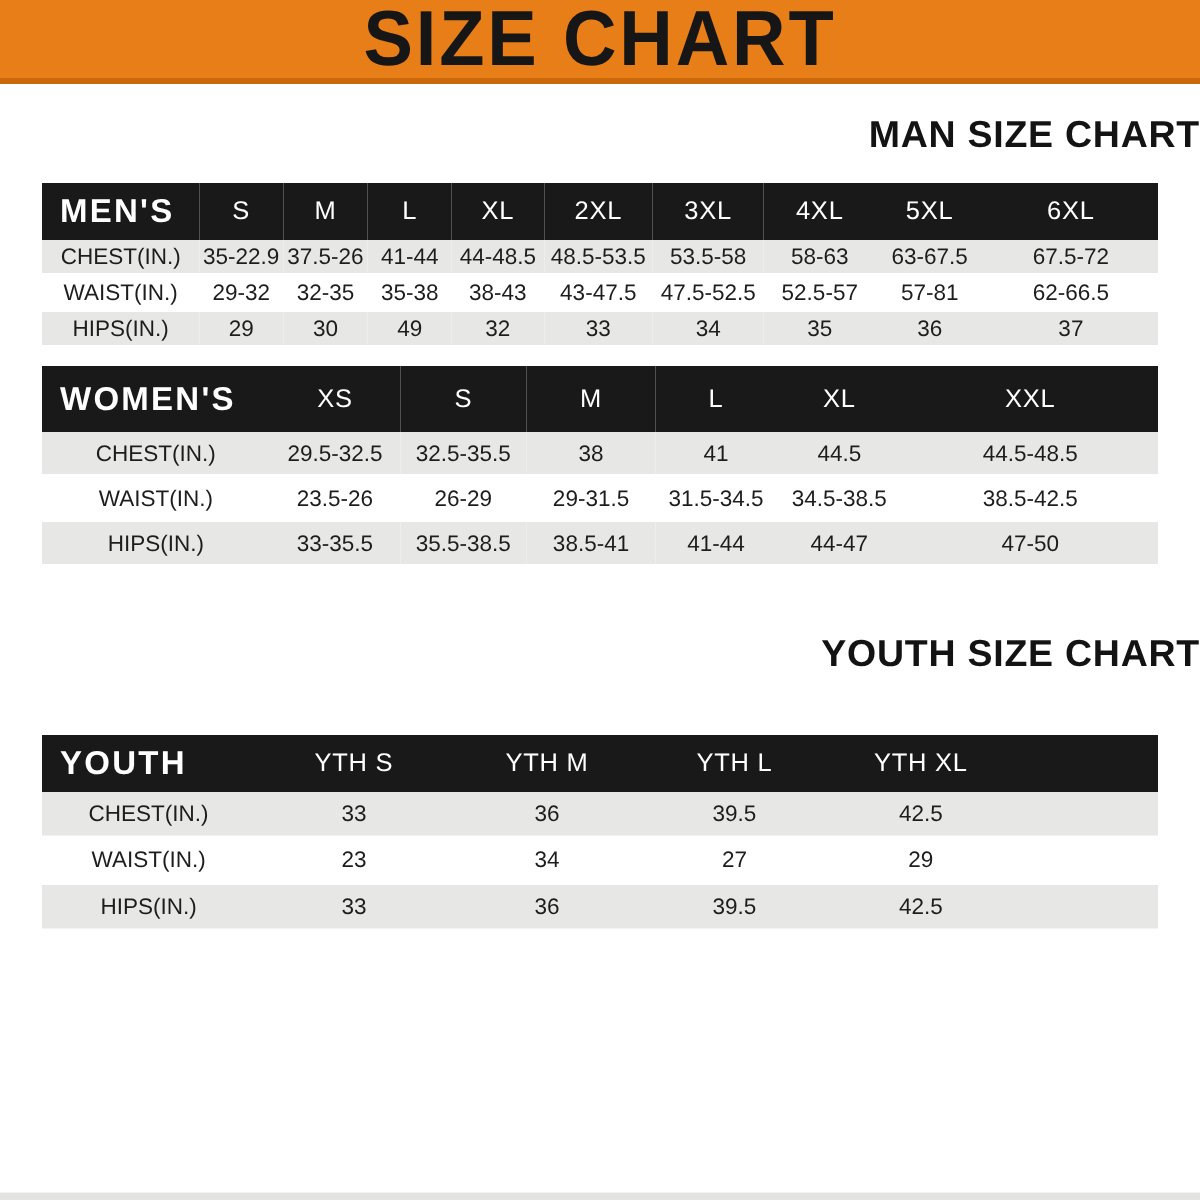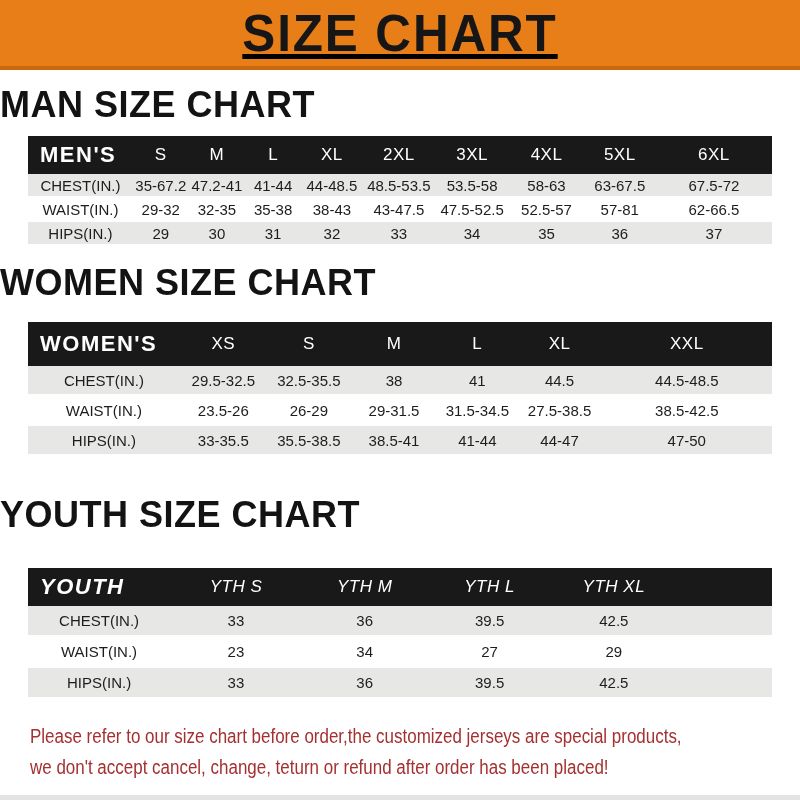--- a/index.html
+++ b/index.html
@@ -13,36 +13,36 @@
   html,body{margin:0;padding:0;}
   body{
     width:800px;height:800px;background:#ffffff;
     font-family:"Liberation Sans","DejaVu Sans",sans-serif;
     -webkit-font-smoothing:antialiased;
   }
   .page{position:relative;width:800px;height:800px;overflow:hidden;background:#fff;}
 
   
   .banner{
-    height:70px;box-sizing:border-box;
+    height:56px;box-sizing:border-box;
     background:var(--banner-bg);
     border-bottom:4px solid var(--banner-border);
-    display:flex;align-items:center;justify-content:center;text-decoration:underline;
+    display:flex;align-items:center;justify-content:center;
   }
   .banner h1{
     margin:0;font-size:52px;line-height:1;font-weight:700;
     color:#161616;letter-spacing:2px;white-space:nowrap;
     transform:scaleX(0.95);transform-origin:center;
   }
 
   
   .chart-section h2{
-    margin:0;text-align:left;font-weight:700;
-    color:var(--heading-text);font-size:36px;line-height:37px;
-    letter-spacing:0.5px;white-space:nowrap;
+    margin:0;text-align:right;font-weight:700;
+    color:var(--heading-text);font-size:25px;line-height:37px;
+    letter-spacing:0.5px;white-space:nowrap;padding-left:48px;
   }
   .sec-men h2{margin:16px 0 13px;}
   .sec-women h2{margin:18px 0 21px;}
   .sec-youth h2{margin:40px 0 35px;}
 
   
   .size-table{
     width:744px;margin:12px auto;border-collapse:collapse;table-layout:fixed;
   }
   .size-table thead th{
@@ -54,21 +54,21 @@
     padding-left:12px;letter-spacing:1.5px;
   }
   .size-table tbody td{
     font-size:15px;color:#1d1d1d;text-align:center;padding:0;
     border-bottom:2px solid #ffffff;white-space:nowrap;
   }
   .size-table tbody tr:nth-child(odd) td{background:var(--stripe);}
 
   .men   thead th{height:38px;}  .men   tbody td{height:22px;}
   .women thead th{height:44px;}  .women tbody td{height:28px;}
-  .youth thead th{height:38px;font-style:italic;}  .youth tbody td{height:29px;}
+  .youth thead th{height:38px;}  .youth tbody td{height:29px;}
 
   .men col:nth-child(1){width:14.1%} .men col:nth-child(2){width:7.5%}
   .men col:nth-child(3){width:7.6%}  .men col:nth-child(4){width:7.5%}
   .men col:nth-child(5){width:8.3%}  .men col:nth-child(6){width:9.7%}
   .men col:nth-child(7){width:10%}   .men col:nth-child(8){width:10%}
   .men col:nth-child(9){width:9.7%}  .men col:nth-child(10){width:15.6%}
 
   .women col:nth-child(1){width:20.4%} .women col:nth-child(2){width:11.7%}
   .women col:nth-child(3){width:11.3%} .women col:nth-child(4){width:11.6%}
   .women col:nth-child(5){width:10.8%} .women col:nth-child(6){width:11.3%}
@@ -124,22 +124,22 @@
               <th>2XL</th>
               <th>3XL</th>
               <th>4XL</th>
               <th>5XL</th>
               <th>6XL</th>
             </tr>
           </thead>
           <tbody>
             <tr>
               <td class="lbl">CHEST(IN.)</td>
-              <td>35-67.2</td>
-              <td>47.2-41</td>
+              <td>35-22.9</td>
+              <td>37.5-26</td>
               <td>41-44</td>
               <td>44-48.5</td>
               <td>48.5-53.5</td>
               <td>53.5-58</td>
               <td>58-63</td>
               <td>63-67.5</td>
               <td>67.5-72</td>
             </tr>
             <tr>
               <td class="lbl">WAIST(IN.)</td>
@@ -150,33 +150,32 @@
               <td>43-47.5</td>
               <td>47.5-52.5</td>
               <td>52.5-57</td>
               <td>57-81</td>
               <td>62-66.5</td>
             </tr>
             <tr>
               <td class="lbl">HIPS(IN.)</td>
               <td>29</td>
               <td>30</td>
-              <td>31</td>
+              <td>49</td>
               <td>32</td>
               <td>33</td>
               <td>34</td>
               <td>35</td>
               <td>36</td>
               <td>37</td>
             </tr>
           </tbody>
         </table>
       </section>
       <section class="chart-section sec-women">
-        <h2>WOMEN SIZE CHART</h2>
         <table class="size-table women">
           <colgroup>
             <col>
             <col>
             <col>
             <col>
             <col>
             <col>
             <col>
           </colgroup>
@@ -200,21 +199,21 @@
               <td>41</td>
               <td>44.5</td>
               <td>44.5-48.5</td>
             </tr>
             <tr>
               <td class="lbl">WAIST(IN.)</td>
               <td>23.5-26</td>
               <td>26-29</td>
               <td>29-31.5</td>
               <td>31.5-34.5</td>
-              <td>27.5-38.5</td>
+              <td>34.5-38.5</td>
               <td>38.5-42.5</td>
             </tr>
             <tr>
               <td class="lbl">HIPS(IN.)</td>
               <td>33-35.5</td>
               <td>35.5-38.5</td>
               <td>38.5-41</td>
               <td>41-44</td>
               <td>44-47</td>
               <td>47-50</td>
@@ -266,20 +265,16 @@
               <td>36</td>
               <td>39.5</td>
               <td>42.5</td>
               <td></td>
             </tr>
           </tbody>
         </table>
       </section>
     </main>
 
-  <footer class="order-notice">
-    <p>Please refer to our size chart before order,the customized jerseys are special products,</p>
-    <p>we don't accept cancel, change, teturn or refund after order has been placed!</p>
-  </footer>
 
   <div class="bottom-strip"></div>
 
 </div>
 
 </body></html>

